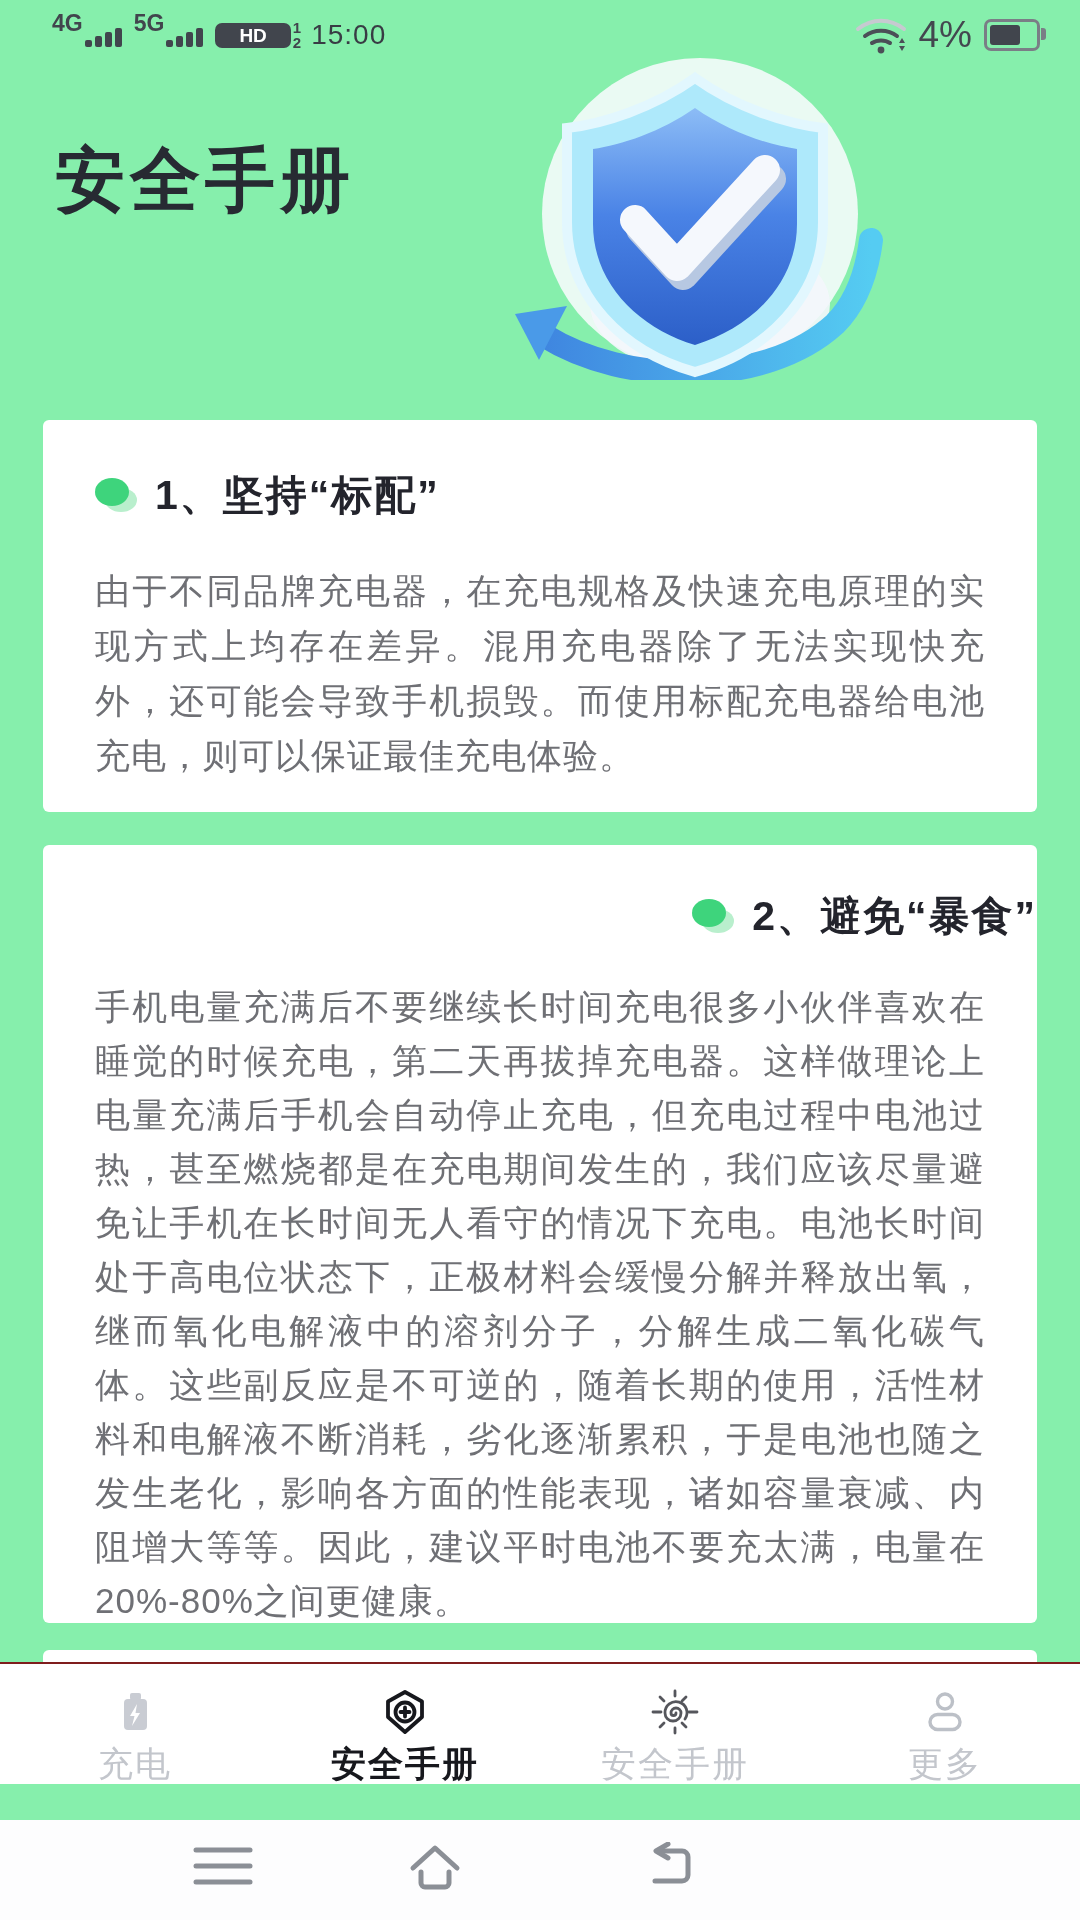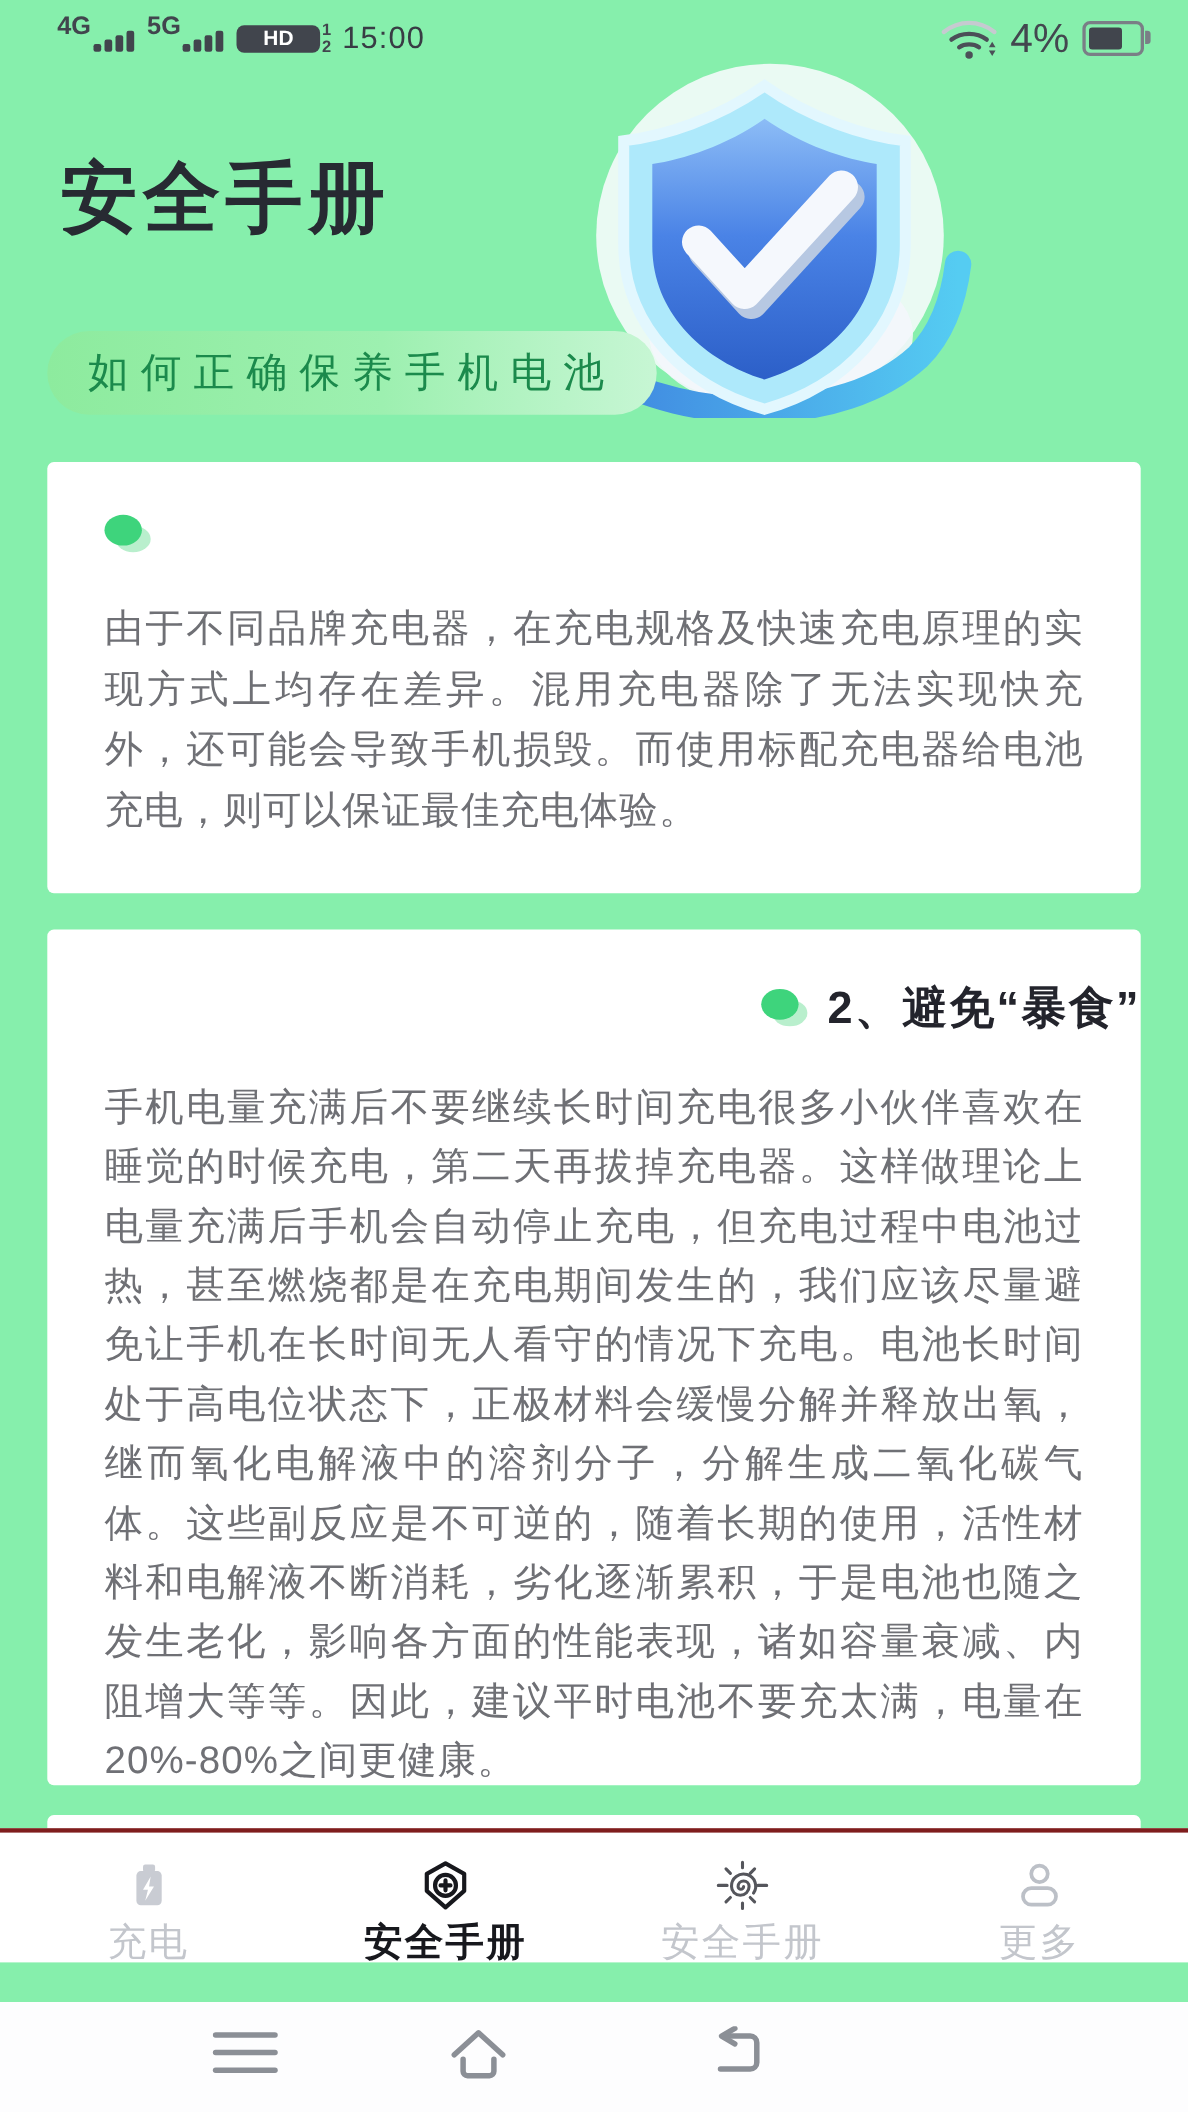--- a/index.html
+++ b/index.html
@@ -44,21 +44,21 @@
   .dot{position:relative;width:44px;height:36px;flex:0 0 auto;}
   .dot::before{content:"";position:absolute;left:10px;top:10px;width:32px;height:24px;background:#b9efcd;border-radius:50%;}
   .dot::after{content:"";position:absolute;left:0;top:0;width:34px;height:28px;background:#3ed47c;border-radius:50%;}
   .card-head h2{margin:0;font-size:41px;color:#23242c;font-weight:bold;letter-spacing:2px;}
   .card-body{margin:40px 52px 0 52px;font-size:35px;line-height:55px;color:#6f7075;
              text-align:justify;letter-spacing:1px;}
   .card2 .card-body{line-height:54px;margin-top:36px;}
 
   
   .tabbar{position:absolute;left:0;top:1662px;width:1080px;height:122px;background:#fff;
-          border-top:4px solid #7f1d1d;display:flex;box-sizing:border-box;}
+          border-top:2px solid #7f1d1d;display:flex;box-sizing:border-box;}
   .tab{flex:1;display:flex;flex-direction:column;align-items:center;padding-top:24px;gap:10px;cursor:pointer;}
   .tab .t-icon{width:48px;height:48px;}
   .tab .t-label{font-size:35px;color:#c3c6cc;letter-spacing:2px;line-height:1;}
   .tab.active .t-label{color:#17181d;font-weight:bold;}
 
   
   .navbar{position:absolute;left:0;top:1820px;width:1080px;height:100px;background:#fdfdfe;}
   .nav-btn{position:absolute;top:22px;}
   .nav-menu{left:192px;} .nav-home{left:406px;} .nav-back{left:642px;}
 </style>
@@ -133,25 +133,25 @@
 
       <path d="M190 34 C232 64 282 80 318 84 L318 178 C318 252 262 308 190 328 C118 308 62 252 62 178 L62 84 C98 80 148 64 190 34 Z" fill="#aee9fb" stroke="#e2f7fe" stroke-width="10"></path>
 
       <path d="M190 64 C224 88 264 101 292 105 L292 180 C292 240 246 284 190 301 C134 284 88 240 88 180 L88 105 C116 101 156 88 190 64 Z" fill="url(#shIn)"></path>
 
       <path d="M130 176 L172 222 L260 126" stroke="#b7c8e2" stroke-width="30" fill="none" stroke-linecap="round" stroke-linejoin="round" transform="translate(6,9)"></path>
       <path d="M130 176 L172 222 L260 126" stroke="#f5f8fd" stroke-width="30" fill="none" stroke-linecap="round" stroke-linejoin="round"></path>
     </svg>
   </div>
 
-  <div class="pill">如何正确保养手机电池</div>
 
   <div class="card card1">
     <div class="card-head">
       <span class="dot"></span>
+      <h2>1、坚持“标配”</h2>
     </div>
     <div class="card-body">由于不同品牌充电器，在充电规格及快速充电原理的实现方式上均存在差异。混用充电器除了无法实现快充外，还可能会导致手机损毁。而使用标配充电器给电池充电，则可以保证最佳充电体验。</div>
   </div>
 
   <div class="card card2">
     <div class="card-head" style="padding-top:44px;justify-content:flex-end;">
       <span class="dot"></span>
       <h2>2、避免“暴食”</h2>
     </div>
     <div class="card-body">手机电量充满后不要继续长时间充电很多小伙伴喜欢在睡觉的时候充电，第二天再拔掉充电器。这样做理论上电量充满后手机会自动停止充电，但充电过程中电池过热，甚至燃烧都是在充电期间发生的，我们应该尽量避免让手机在长时间无人看守的情况下充电。电池长时间处于高电位状态下，正极材料会缓慢分解并释放出氧，继而氧化电解液中的溶剂分子，分解生成二氧化碳气体。这些副反应是不可逆的，随着长期的使用，活性材料和电解液不断消耗，劣化逐渐累积，于是电池也随之发生老化，影响各方面的性能表现，诸如容量衰减、内阻增大等等。因此，建议平时电池不要充太满，电量在20%-80%之间更健康。</div>

